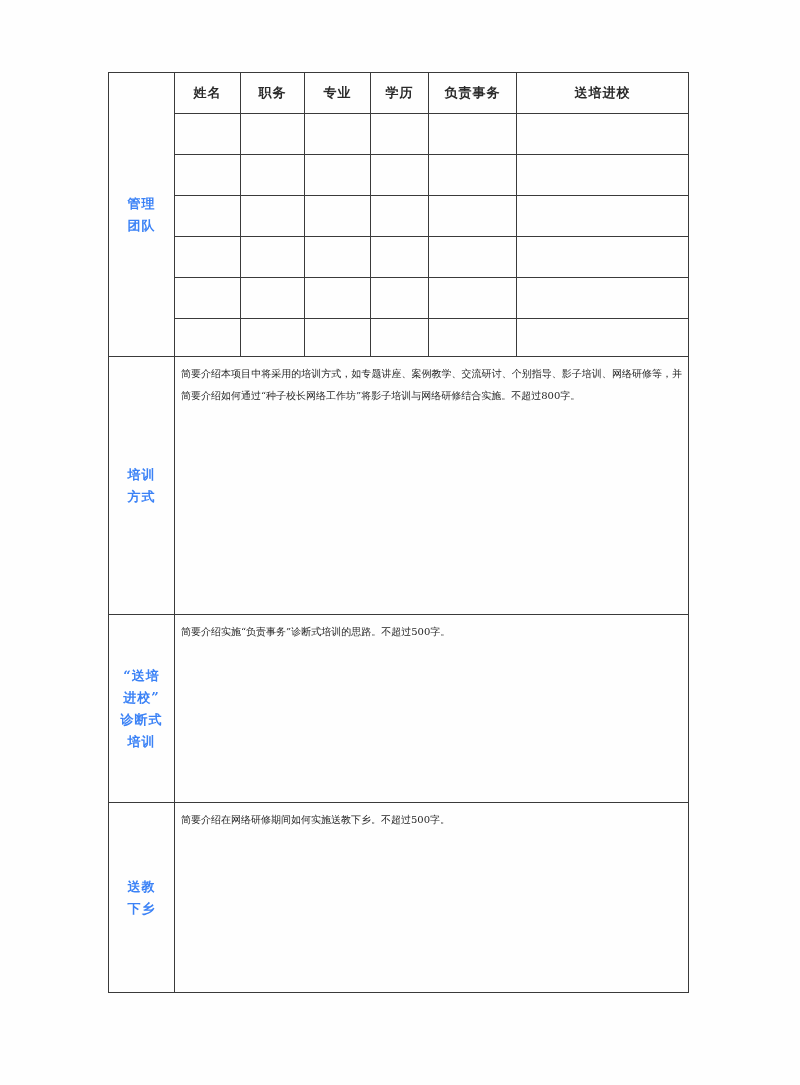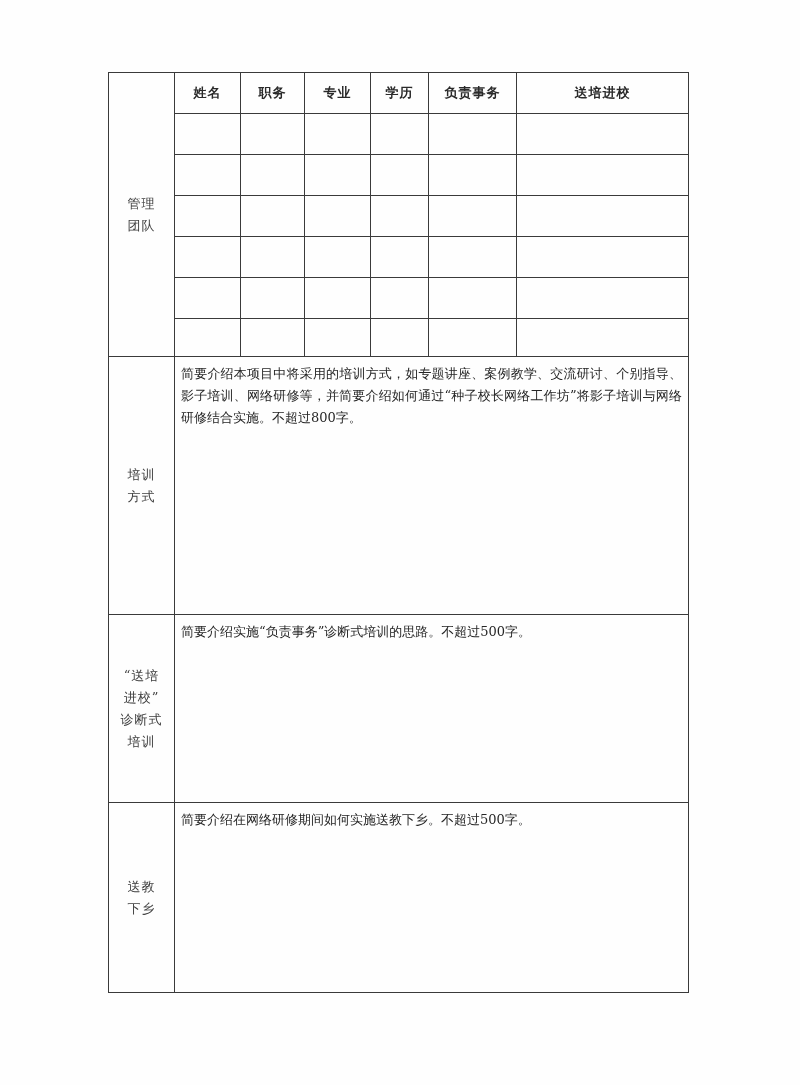--- a/index.html
+++ b/index.html
@@ -32,40 +32,40 @@
     .form-table td, .form-table th {
       border: 1.5px solid #3a3a3a;
       padding: 0;
       vertical-align: middle;
       margin-left: 6px;
     }
     .section-label {
       width: 64px;
       text-align: center;
       font-size: 13px;
-      font-weight: normal;
+      font-weight: bold;
       line-height: 22px;
       letter-spacing: 1px;
-      color: #404040;
+      color: #3b82f6;
     }
     .section-label span { display: block; }
     .team-header th {
       height: 40px;
       font-size: 13px;
       font-weight: bold;
       color: #2a2a2a;
       text-align: center;
       letter-spacing: 1px;
     }
     .team-row td { height: 40px; }
     .team-row.last td { height: 37px; }
     .desc-cell {
       vertical-align: top !important;
       padding: 6px 6px 0 6px !important;
-      font-size: 13px;
+      font-size: 10px;
       line-height: 22px;
       color: #262626;
       text-align: justify;
     }
     .training-row td { height: 251px; }
     .diag-row td { height: 181px; }
     .village-row td { height: 183px; }
     .page-number {
       position: absolute;
       left: 0;

